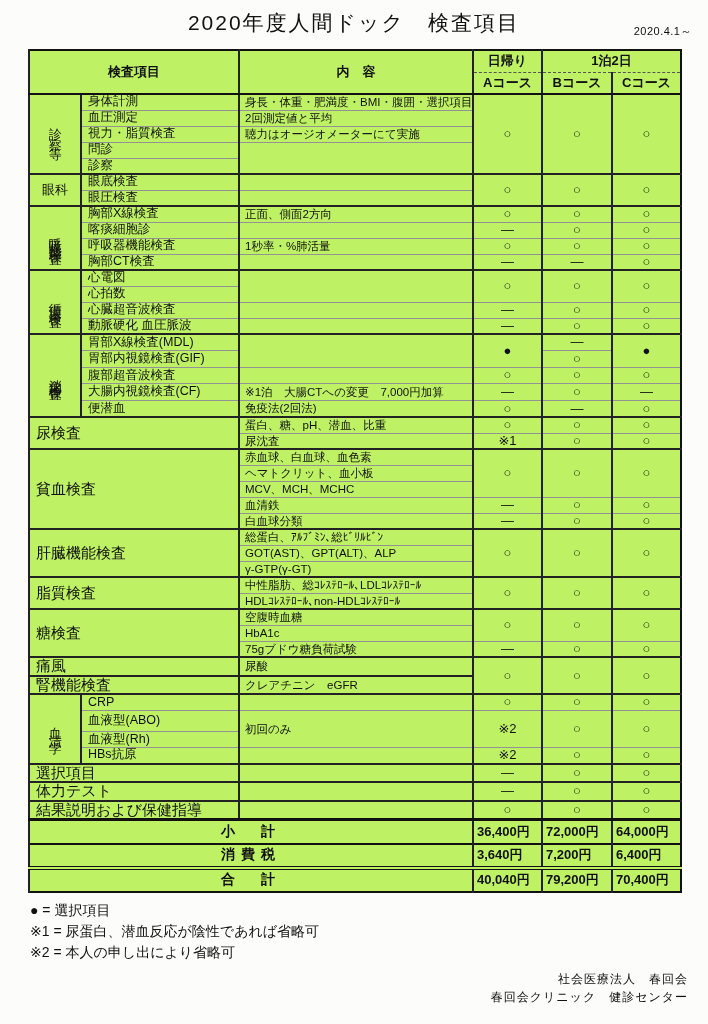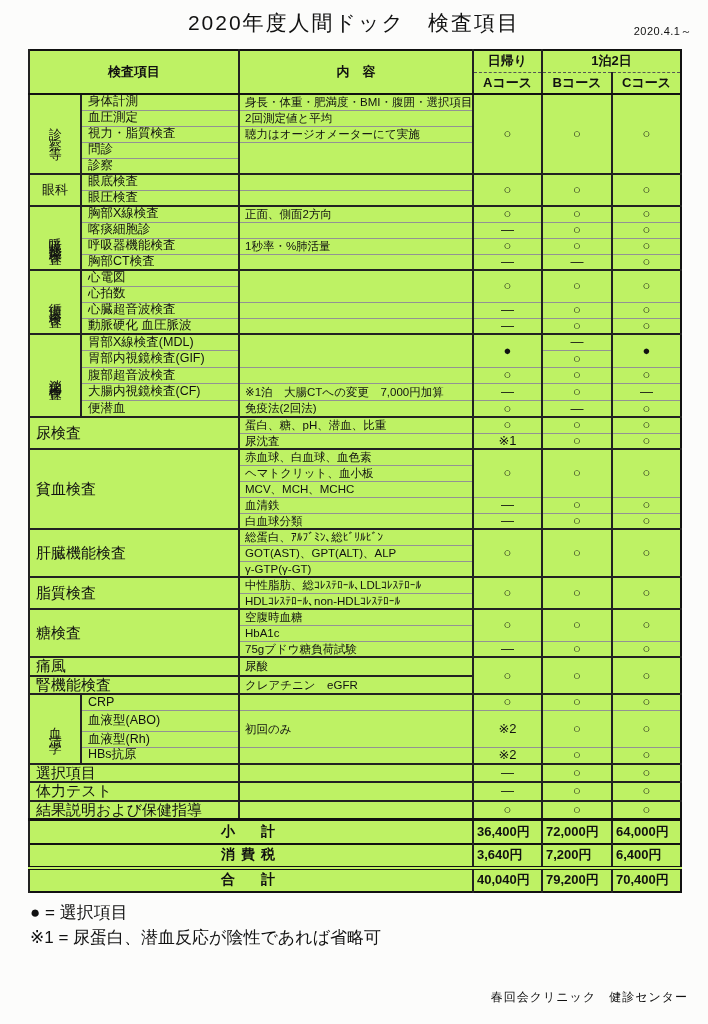--- a/index.html
+++ b/index.html
@@ -34,21 +34,21 @@
   td.content { font-size:11.5px; padding-left:5px; }
   td.mark { text-align:center; font-size:13px; padding:0; }
   .vtext { writing-mode:vertical-rl; text-orientation:upright; display:inline-block; line-height:1.05; }
 
   tfoot td { border-top:3px solid #111; height:24px; font-size:13px; }
   tfoot tr.tax td { border-top:2px solid #111; }
   tfoot tr.grand td { border-top:3px double #111; border-top-width:4px; }
   tfoot td.tlabel { text-align:center; font-weight:bold; letter-spacing:6px; font-size:14px; }
   tfoot td.tval { text-align:left; padding-right:5px; font-weight:bold; }
 
-  .legend { margin:7px 0 0 30px; font-size:17px; line-height:1.5; }
+  .legend { margin:7px 0 0 30px; font-size:14px; line-height:1.5; }
   .org-footer { position:absolute; right:20px; bottom:18px; text-align:right; font-size:12px; line-height:1.5; letter-spacing:1px; }
 </style>
 </head>
 <body>
 
 <div class="page">
   <div class="title">2020年度人間ドック　検査項目</div>
   <div class="date-note">2020.4.1～</div>
 
   <table class="exam">
@@ -349,18 +349,20 @@
         <td class="tval">40,040円</td>
         <td class="tval">79,200円</td>
         <td class="tval">70,400円</td>
       </tr>
     </tfoot>
   </table>
 
   <div class="legend">
     <div>● = 選択項目</div>
     <div>※1 = 尿蛋白、潜血反応が陰性であれば省略可</div>
+    <div>※2 = 本人の申し出により省略可</div>
   </div>
 
   <div class="org-footer">
+    <div>社会医療法人　春回会</div>
     <div>春回会クリニック　健診センター</div>
   </div>
 </div>
 
 </body></html>

